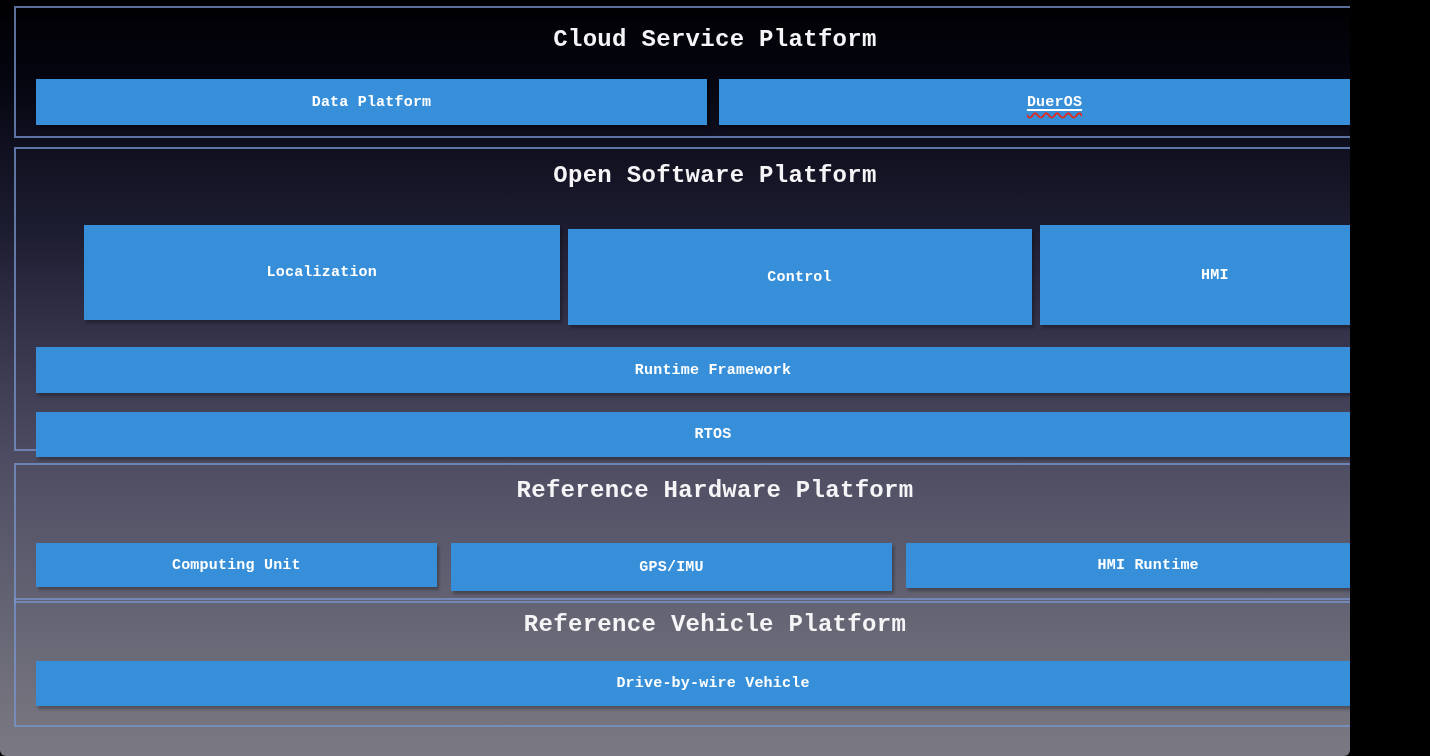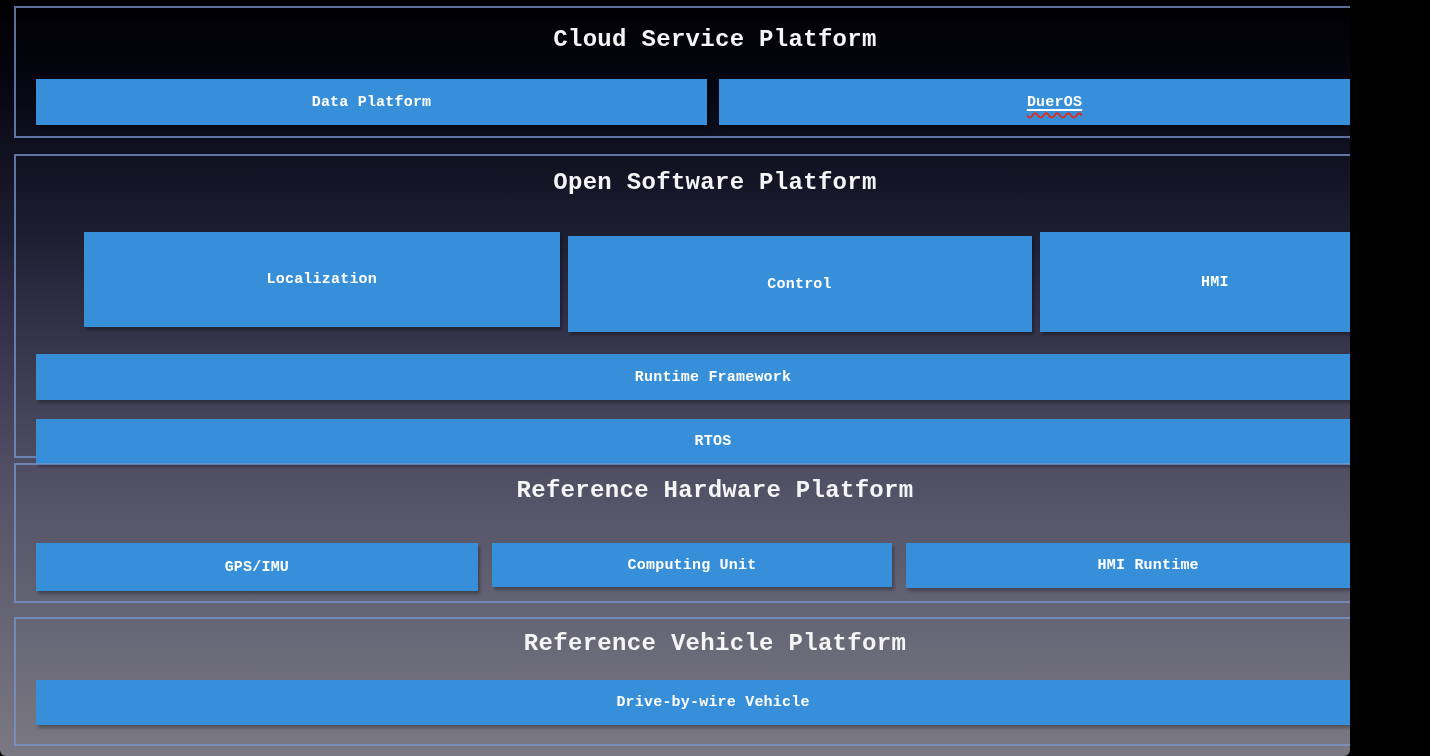--- a/index.html
+++ b/index.html
@@ -28,23 +28,23 @@
     border-radius: 6px;
   }
   .panel {
     position: absolute;
     left: 14px;
     width: 1402px;
     box-sizing: border-box;
     border: 2px solid rgba(120, 150, 205, 0.75);
   }
   .panel.s1 { top: 6px;   height: 132px; }
-  .panel.s2 { top: 154px; height: 304px; }
+  .panel.s2 { top: 147px; height: 304px; }
   .panel.s3 { top: 463px; height: 140px; }
-  .panel.s4 { top: 617px; height: 129px; }
+  .panel.s4 { top: 598px; height: 129px; }
 
   .panel h2 {
     margin: 0;
     text-align: center;
     font-size: 24px;
     line-height: 28px;
     font-weight: bold;
     color: #f5f5f7;
     letter-spacing: 0.3px;
   }
@@ -139,25 +139,25 @@
     <div class="row row-rtos">
       <div class="box grow">
         <span>RTOS</span>
       </div>
     </div>
   </section>
 
   <section class="panel s3">
     <h2>Reference Hardware Platform</h2>
     <div class="row row-hardware">
+      <div class="box w-cu">
+        <span>Computing Unit</span>
+      </div>
       <div class="box w-gps">
         <span>GPS/IMU</span>
-      </div>
-      <div class="box w-cu">
-        <span>Computing Unit</span>
       </div>
       <div class="box w-hmid">
         <span>HMI Runtime</span>
       </div>
     </div>
   </section>
 
   <section class="panel s4">
     <h2>Reference Vehicle Platform</h2>
     <div class="row row-vehicle">

